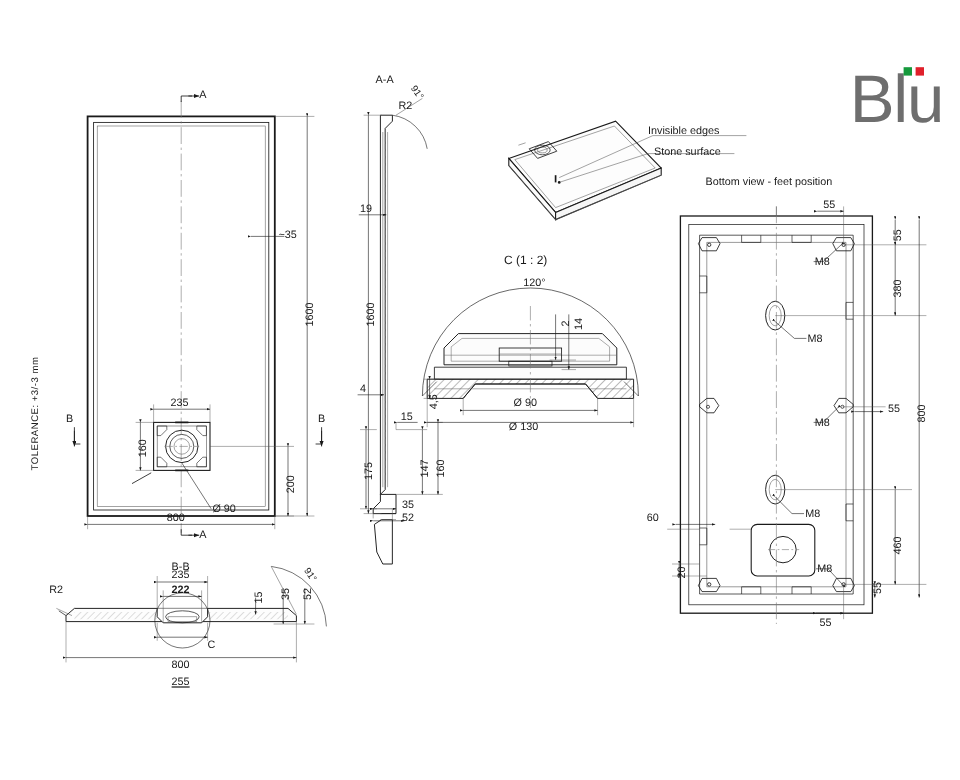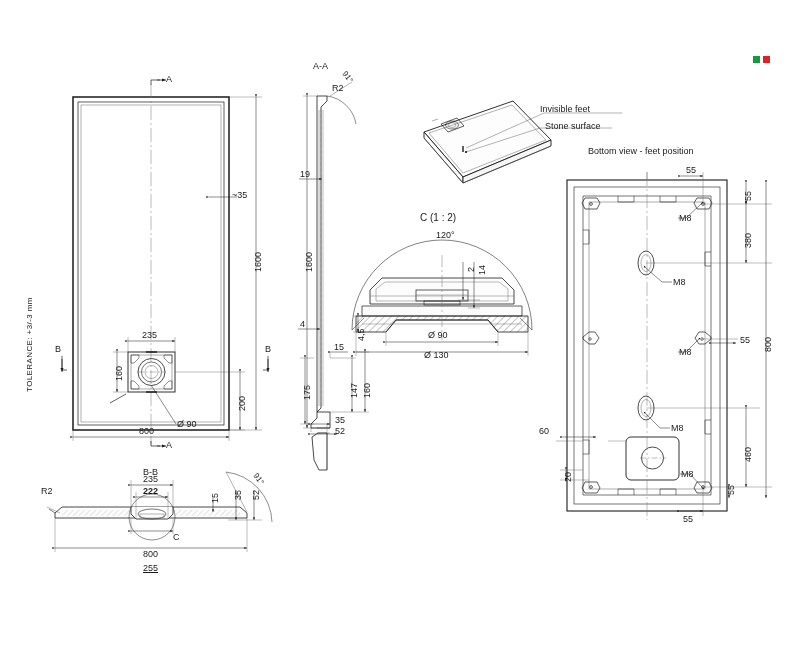--- a/index.html
+++ b/index.html
@@ -328,20 +328,21 @@
       <line x1="213" y1="498" x2="213" y2="512" stroke-width="0.5" marker-end="url(#arS)"></line>
 
       <line x1="236" y1="490" x2="236" y2="520" stroke-width="0.5" marker-end="url(#arS)"></line>
       <line x1="254" y1="490" x2="254" y2="520" stroke-width="0.5" marker-end="url(#arS)"></line>
       <line x1="228" y1="520" x2="262" y2="520" stroke-width="0.4" stroke="#555"></line>
     </g>
   </svg>
 
   <div class="t tol rot90">TOLERANCE: +3/-3 mm</div>
 
+  <div class="logo">Blu</div>
   <div class="logo-dots" style="right:30px;top:56px;">
     <i class="dot-g"></i>
     <i class="dot-r"></i>
   </div>
 
   <div class="t" style="left:166px;top:75px;">A</div>
   <div class="t" style="left:166px;top:441px;">A</div>
   <div class="t" style="left:55px;top:345px;">B</div>
   <div class="t" style="left:265px;top:345px;">B</div>
   <div class="t" style="left:232px;top:191px;">~35</div>
@@ -358,21 +359,21 @@
   <div class="t" style="left:300px;top:170px;">19</div>
   <div class="t rot90" style="left:305px;top:272px;">1600</div>
   <div class="t" style="left:300px;top:320px;">4</div>
   <div class="t" style="left:334px;top:343px;">15</div>
   <div class="t rot90" style="left:303px;top:400px;">175</div>
   <div class="t rot90" style="left:350px;top:398px;">147</div>
   <div class="t rot90" style="left:363px;top:398px;">160</div>
   <div class="t" style="left:335px;top:416px;">35</div>
   <div class="t" style="left:335px;top:427px;">52</div>
 
-  <div class="t" style="left:540px;top:105px;">Invisible feet</div>
+  <div class="t" style="left:540px;top:105px;">Invisible edges</div>
   <div class="t" style="left:545px;top:122px;">Stone surface</div>
   <div class="t" style="left:588px;top:147px;">Bottom view - feet position</div>
 
   <div class="t md" style="left:420px;top:213px;">C  (1 : 2)</div>
   <div class="t" style="left:424px;top:231px;margin-left:12px;">120°</div>
   <div class="t rot90" style="left:467px;top:272px;">2</div>
   <div class="t rot90" style="left:478px;top:275px;">14</div>
   <div class="t rot90" style="left:357px;top:341px;">4,5</div>
   <div class="t" style="left:428px;top:331px;">Ø 90</div>
   <div class="t" style="left:424px;top:351px;">Ø 130</div>

